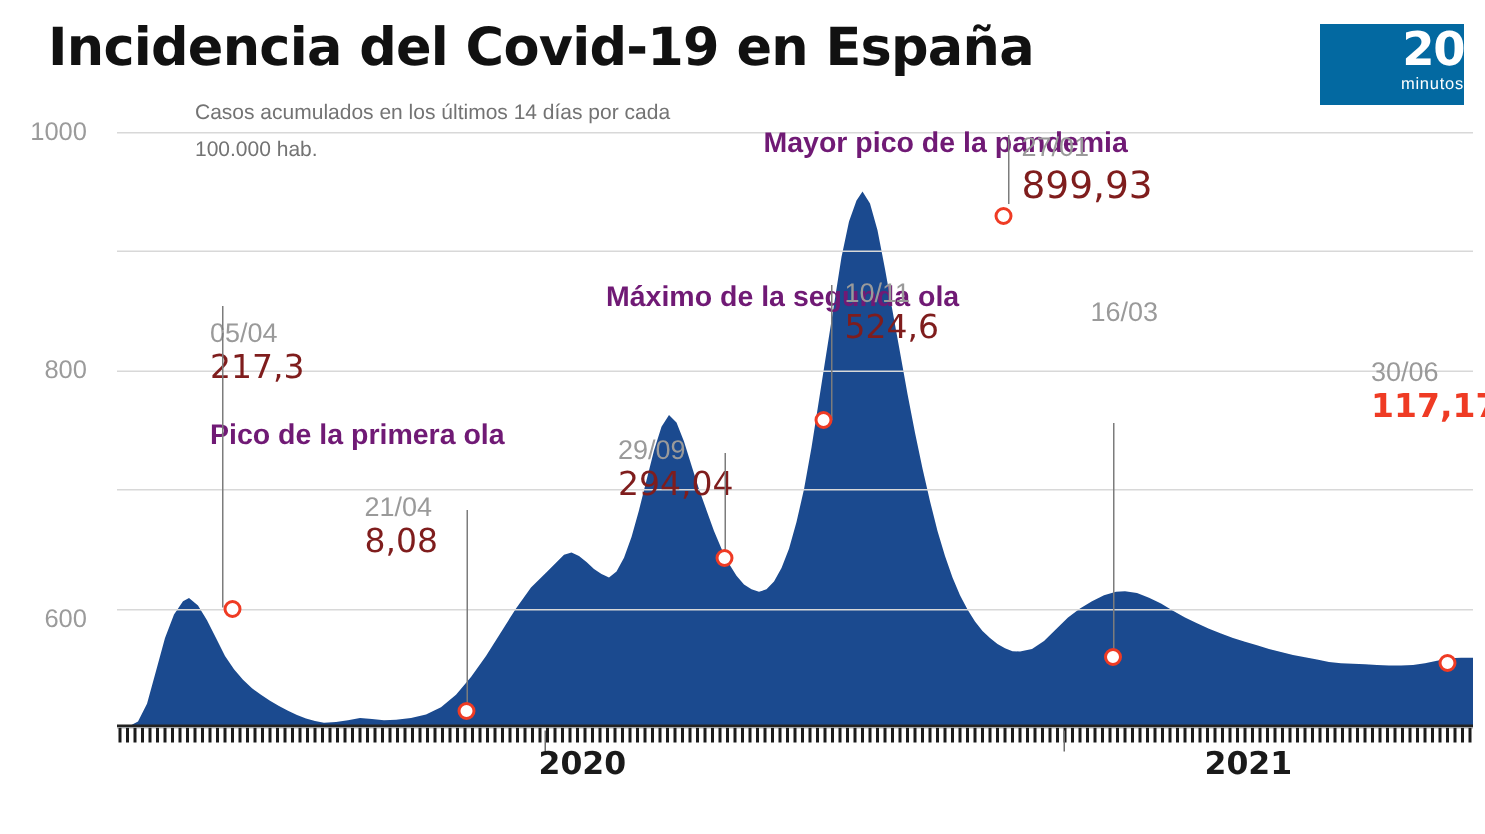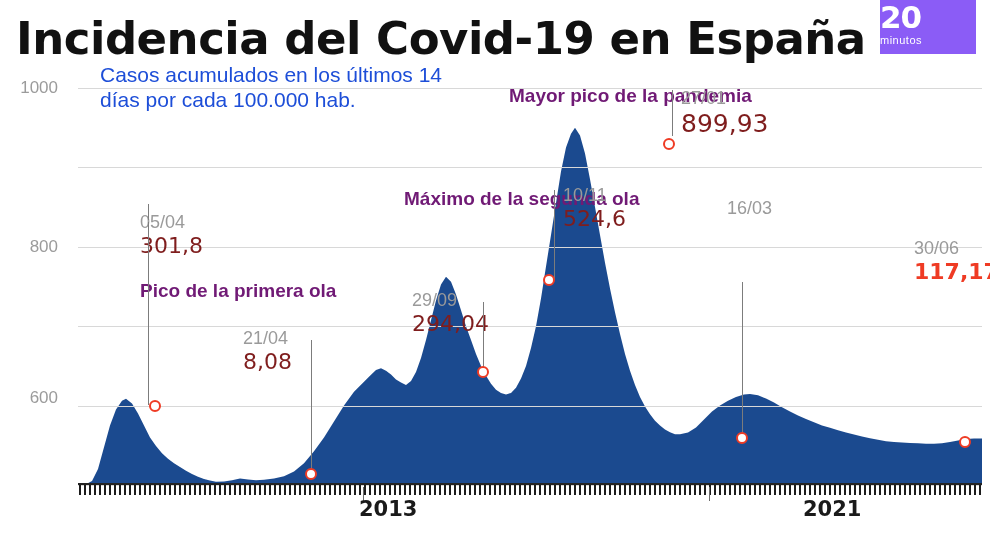--- a/index.html
+++ b/index.html
@@ -16,46 +16,46 @@
     overflow: hidden;
   }
   #root {
     position: absolute;
     left: 0; top: 0;
     width: 990px;
     height: 556px;
   }
   .title {
     position: absolute;
-    left: 16px;
+    left: 32px;
     top: 12px;
-    font-size: 45px;
+    font-size: 35px;
     font-weight: bold;
     letter-spacing: -0.5px;
     color: #111111;
     font-family: "DejaVu Sans", sans-serif;
   }
   .subtitle {
     position: absolute;
-    left: 100px;
+    left: 130px;
     top: 62px;
     width: 360px;
-    font-size: 21px;
+    font-size: 14px;
     line-height: 25px;
-    color: #1d4ed8;
+    color: #737373;
   }
   .logo {
     position: absolute;
     right: 14px;
-    top: 0;
+    top: 16px;
     width: 96px;
     height: 54px;
-    background: #8b5cf6;
+    background: #0369a1;
     color: #ffffff;
-    text-align: left;
+    text-align: right;
   }
   .logo .num {
     display: block;
     font-size: 31px;
     font-weight: bold;
     line-height: 34px;
     letter-spacing: -1px;
     font-family: "DejaVu Sans", sans-serif;
   }
   .logo .word {
@@ -190,21 +190,21 @@
     <svg class="area-svg" viewBox="0 0 904 397" preserveAspectRatio="none">
       <path id="area-path" fill="#1b4a8f" stroke="none" d="M 0 397 L 0.0 397.0 L 8.0 396.2 L 14.0 393.0 L 20.0 381.1 L 26.0 359.3 L 32.0 337.4 L 38.0 321.6 L 44.0 312.8 L 48.0 310.7 L 54.0 315.6 L 60.0 325.5 L 66.0 337.4 L 72.0 349.4 L 78.0 358.1 L 84.0 365.2 L 90.0 370.8 L 96.0 375.2 L 102.0 379.1 L 108.0 382.7 L 114.0 385.9 L 120.0 388.7 L 126.0 391.0 L 132.0 392.6 L 138.0 393.8 L 146.0 393.4 L 154.0 392.2 L 162.0 390.6 L 170.0 391.4 L 178.0 392.2 L 186.0 391.8 L 196.0 390.6 L 206.0 388.3 L 216.0 383.5 L 226.0 375.2 L 236.0 363.3 L 246.0 349.4 L 256.0 333.5 L 266.0 317.6 L 276.0 303.7 L 286.0 293.8 L 292.0 287.8 L 298.0 281.9 L 303.0 280.3 L 308.0 282.7 L 313.0 286.6 L 318.0 291.4 L 323.0 294.6 L 328.0 297.0 L 333.0 293.0 L 338.0 283.9 L 343.0 270.0 L 348.0 252.1 L 353.0 232.2 L 358.0 212.4 L 363.0 196.5 L 368.0 188.7 L 373.0 193.7 L 378.0 206.4 L 383.0 222.3 L 388.0 238.2 L 393.0 252.1 L 398.0 266.0 L 403.0 277.9 L 408.0 287.8 L 413.0 295.8 L 418.0 301.7 L 423.0 304.9 L 428.0 306.5 L 433.0 304.9 L 438.0 299.7 L 443.0 290.6 L 448.0 277.9 L 453.0 260.0 L 458.0 238.2 L 463.0 210.4 L 468.0 178.6 L 473.0 146.9 L 478.0 115.1 L 483.0 83.4 L 488.0 59.6 L 493.0 45.7 L 497.0 39.7 L 502.0 47.6 L 507.0 65.5 L 512.0 91.3 L 517.0 119.1 L 522.0 146.9 L 527.0 174.7 L 532.0 200.5 L 537.0 224.3 L 542.0 246.1 L 547.0 266.0 L 552.0 282.7 L 557.0 297.0 L 562.0 308.9 L 567.0 318.4 L 572.0 326.3 L 577.0 332.7 L 582.0 337.4 L 587.0 341.4 L 592.0 344.2 L 597.0 346.2 L 602.0 346.3 L 610.0 344.6 L 618.0 339.4 L 626.0 331.5 L 634.0 323.6 L 642.0 317.6 L 650.0 312.8 L 658.0 308.9 L 666.0 306.5 L 672.0 306.1 L 680.0 307.3 L 688.0 310.5 L 696.0 314.4 L 704.0 319.2 L 712.0 323.6 L 720.0 327.5 L 728.0 331.1 L 736.0 334.3 L 744.0 337.4 L 752.0 339.8 L 760.0 342.2 L 768.0 344.6 L 776.0 346.6 L 784.0 348.6 L 792.0 350.2 L 800.0 351.7 L 808.0 353.3 L 816.0 354.1 L 824.0 354.5 L 832.0 354.9 L 840.0 355.3 L 848.0 355.7 L 856.0 355.7 L 864.0 355.3 L 872.0 354.1 L 880.0 352.5 L 888.0 350.9 L 896.0 350.5 L 904.0 350.5 L 904 397 Z"></path>
     </svg>
     <div class="axis-base"></div>
   <div class="gridline" style="top: 397px;"></div>
       <div class="gridline" style="top: 317.6px;"></div>
       <div class="gridline" style="top: 238.2px;">
         <div class="ytick" style="top: 238.2px;">400</div>
       </div>
       <div class="gridline" style="top: 158.8px;">
-        <div class="ytick" style="top: 151px;">600</div>
+        <div class="ytick" style="top: 166px;">600</div>
       </div>
       <div class="gridline" style="top: 79.4px;">
         <div class="ytick" style="top: 79.4px;">800</div>
       </div>
       <div class="gridline" style="top: 0px;">
         <div class="ytick" style="top: 0px;">1000</div>
       </div>
     </div>
 
   <div class="xband">
@@ -388,26 +388,26 @@
         <rect x="881" y="0" width="2" height="10" fill="#1b1b1b"></rect>
         <rect x="886" y="0" width="2" height="10" fill="#1b1b1b"></rect>
         <rect x="891" y="0" width="2" height="10" fill="#1b1b1b"></rect>
         <rect x="896" y="0" width="2" height="10" fill="#1b1b1b"></rect>
         <rect x="901" y="0" width="2" height="10" fill="#1b1b1b"></rect>
       </svg>
   </div>
 
   <div class="year-sep" style="left:363px; top:487px; height:14px;"></div>
   <div class="year-sep" style="left:709px; top:487px; height:14px;"></div>
-  <div class="xlabel" style="left:359px; top:497px;">2013</div>
+  <div class="xlabel" style="left:359px; top:497px;">2020</div>
   <div class="xlabel" style="left:803px; top:497px;">2021</div>
 
   <div class="ann" style="left:140px; top:212px;">
     <div class="ann-date">05/04</div>
-    <div class="ann-value">301,8</div>
+    <div class="ann-value">217,3</div>
     <div class="ann-label" style="margin-top:22px;">Pico de la primera ola</div>
     <div class="lead" style="left:8px; top:-8px; height:16px;"></div>
   </div>
   <div class="lead-ext" style="position:absolute; left:148px; top:222px; width:1px; height:183px; background:#7c7c7c;"></div>
   <div class="marker" style="left:149px; top:400px;"></div>
 
   <div class="ann" style="left:243px; top:328px;">
     <div class="ann-date">21/04</div>
     <div class="ann-value">8,08</div>
   </div>

